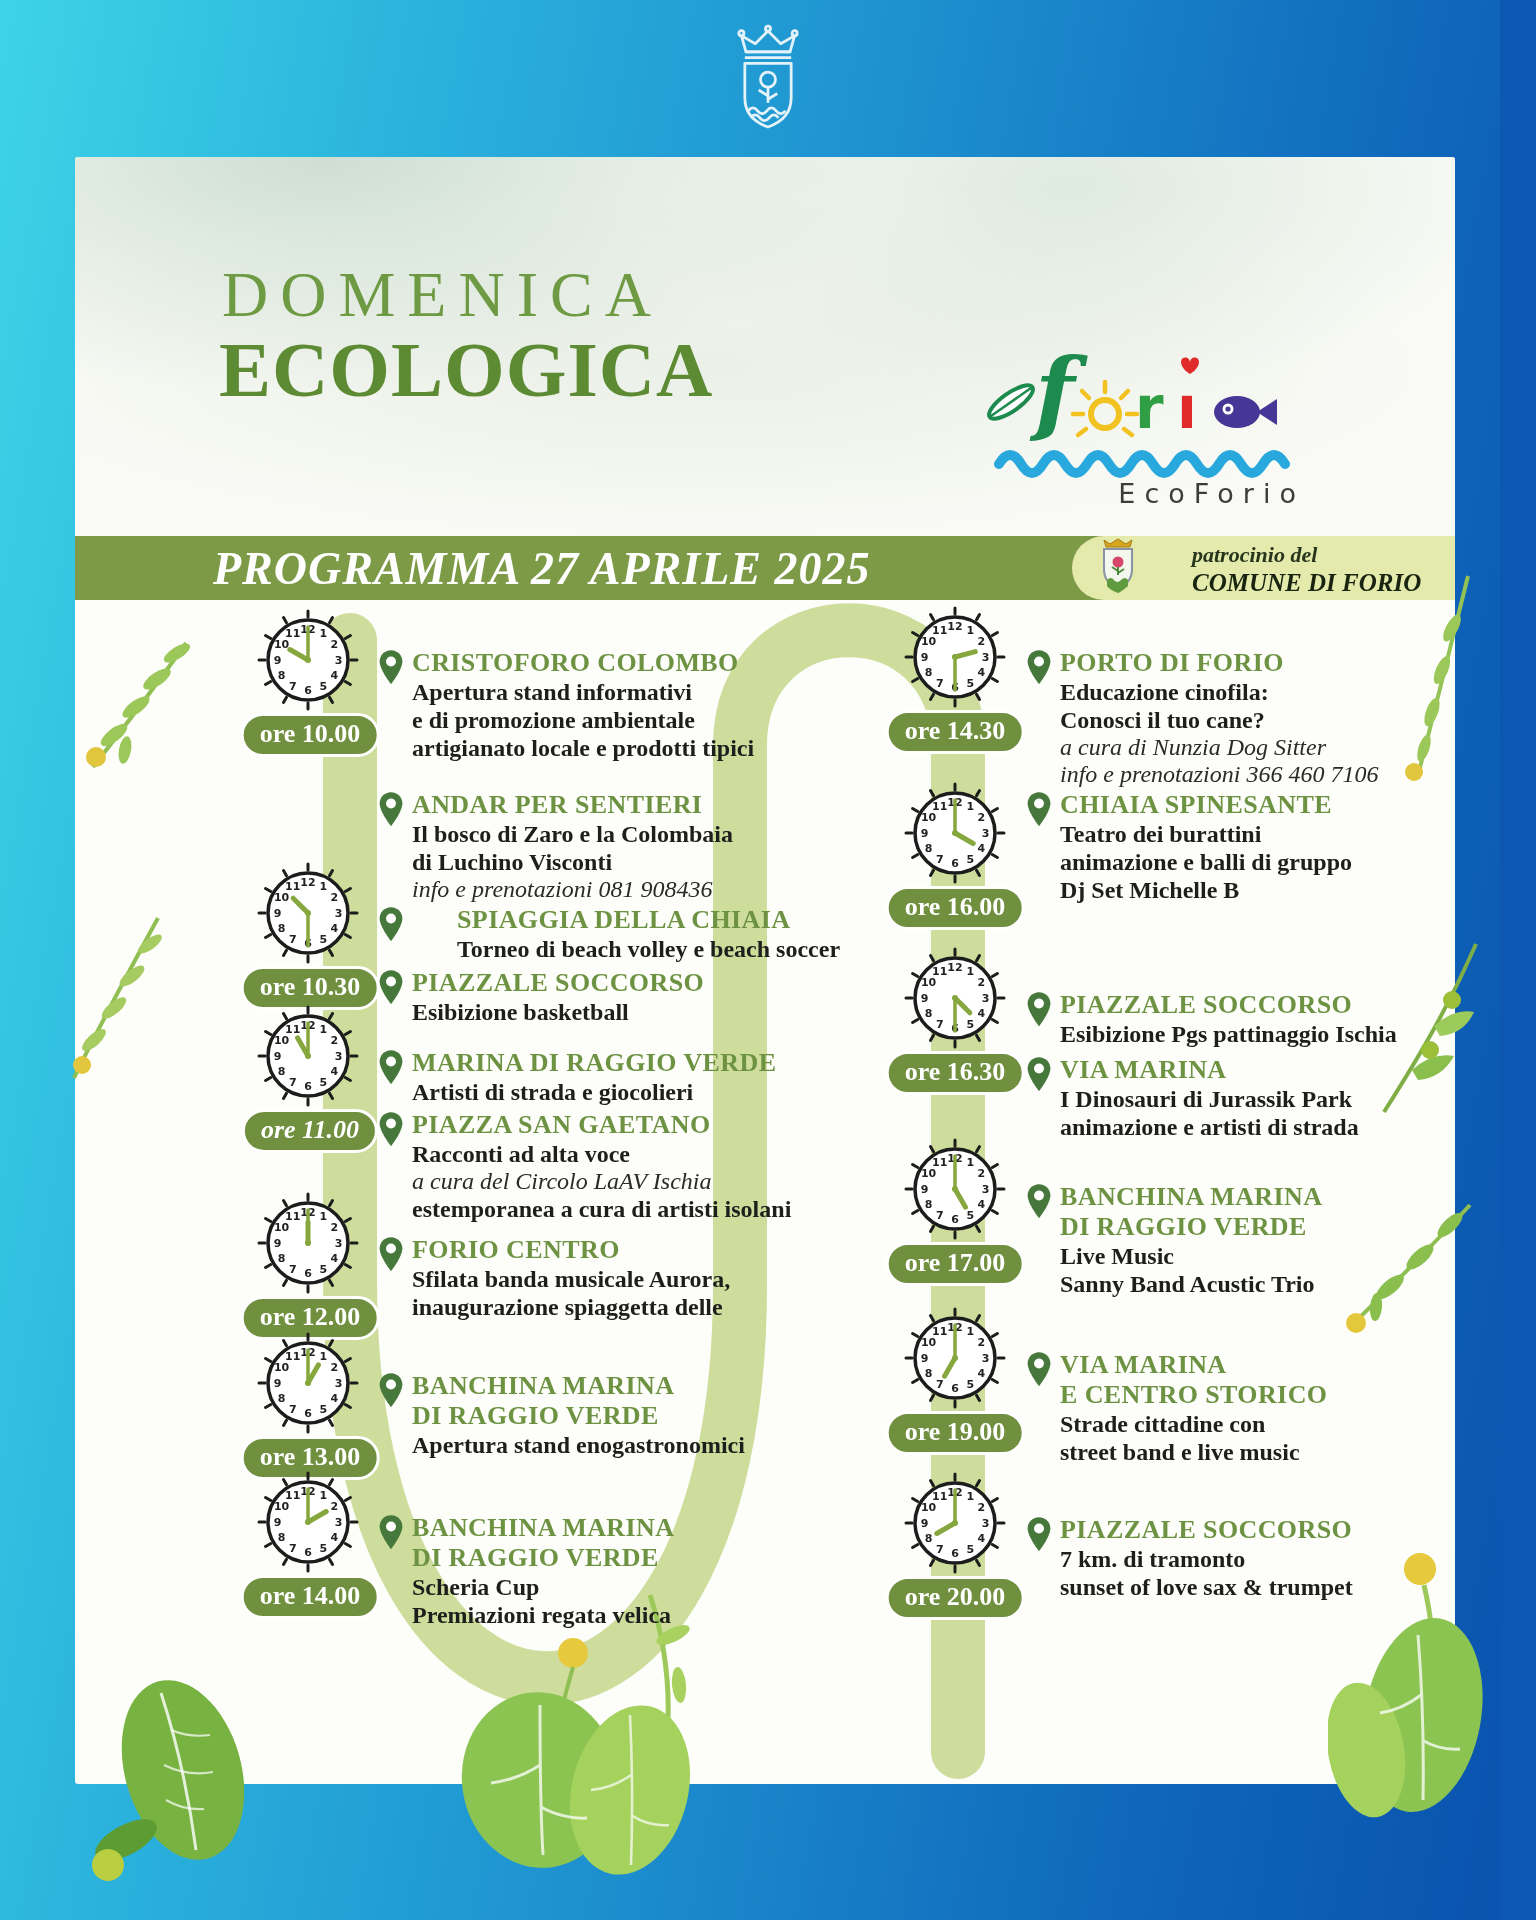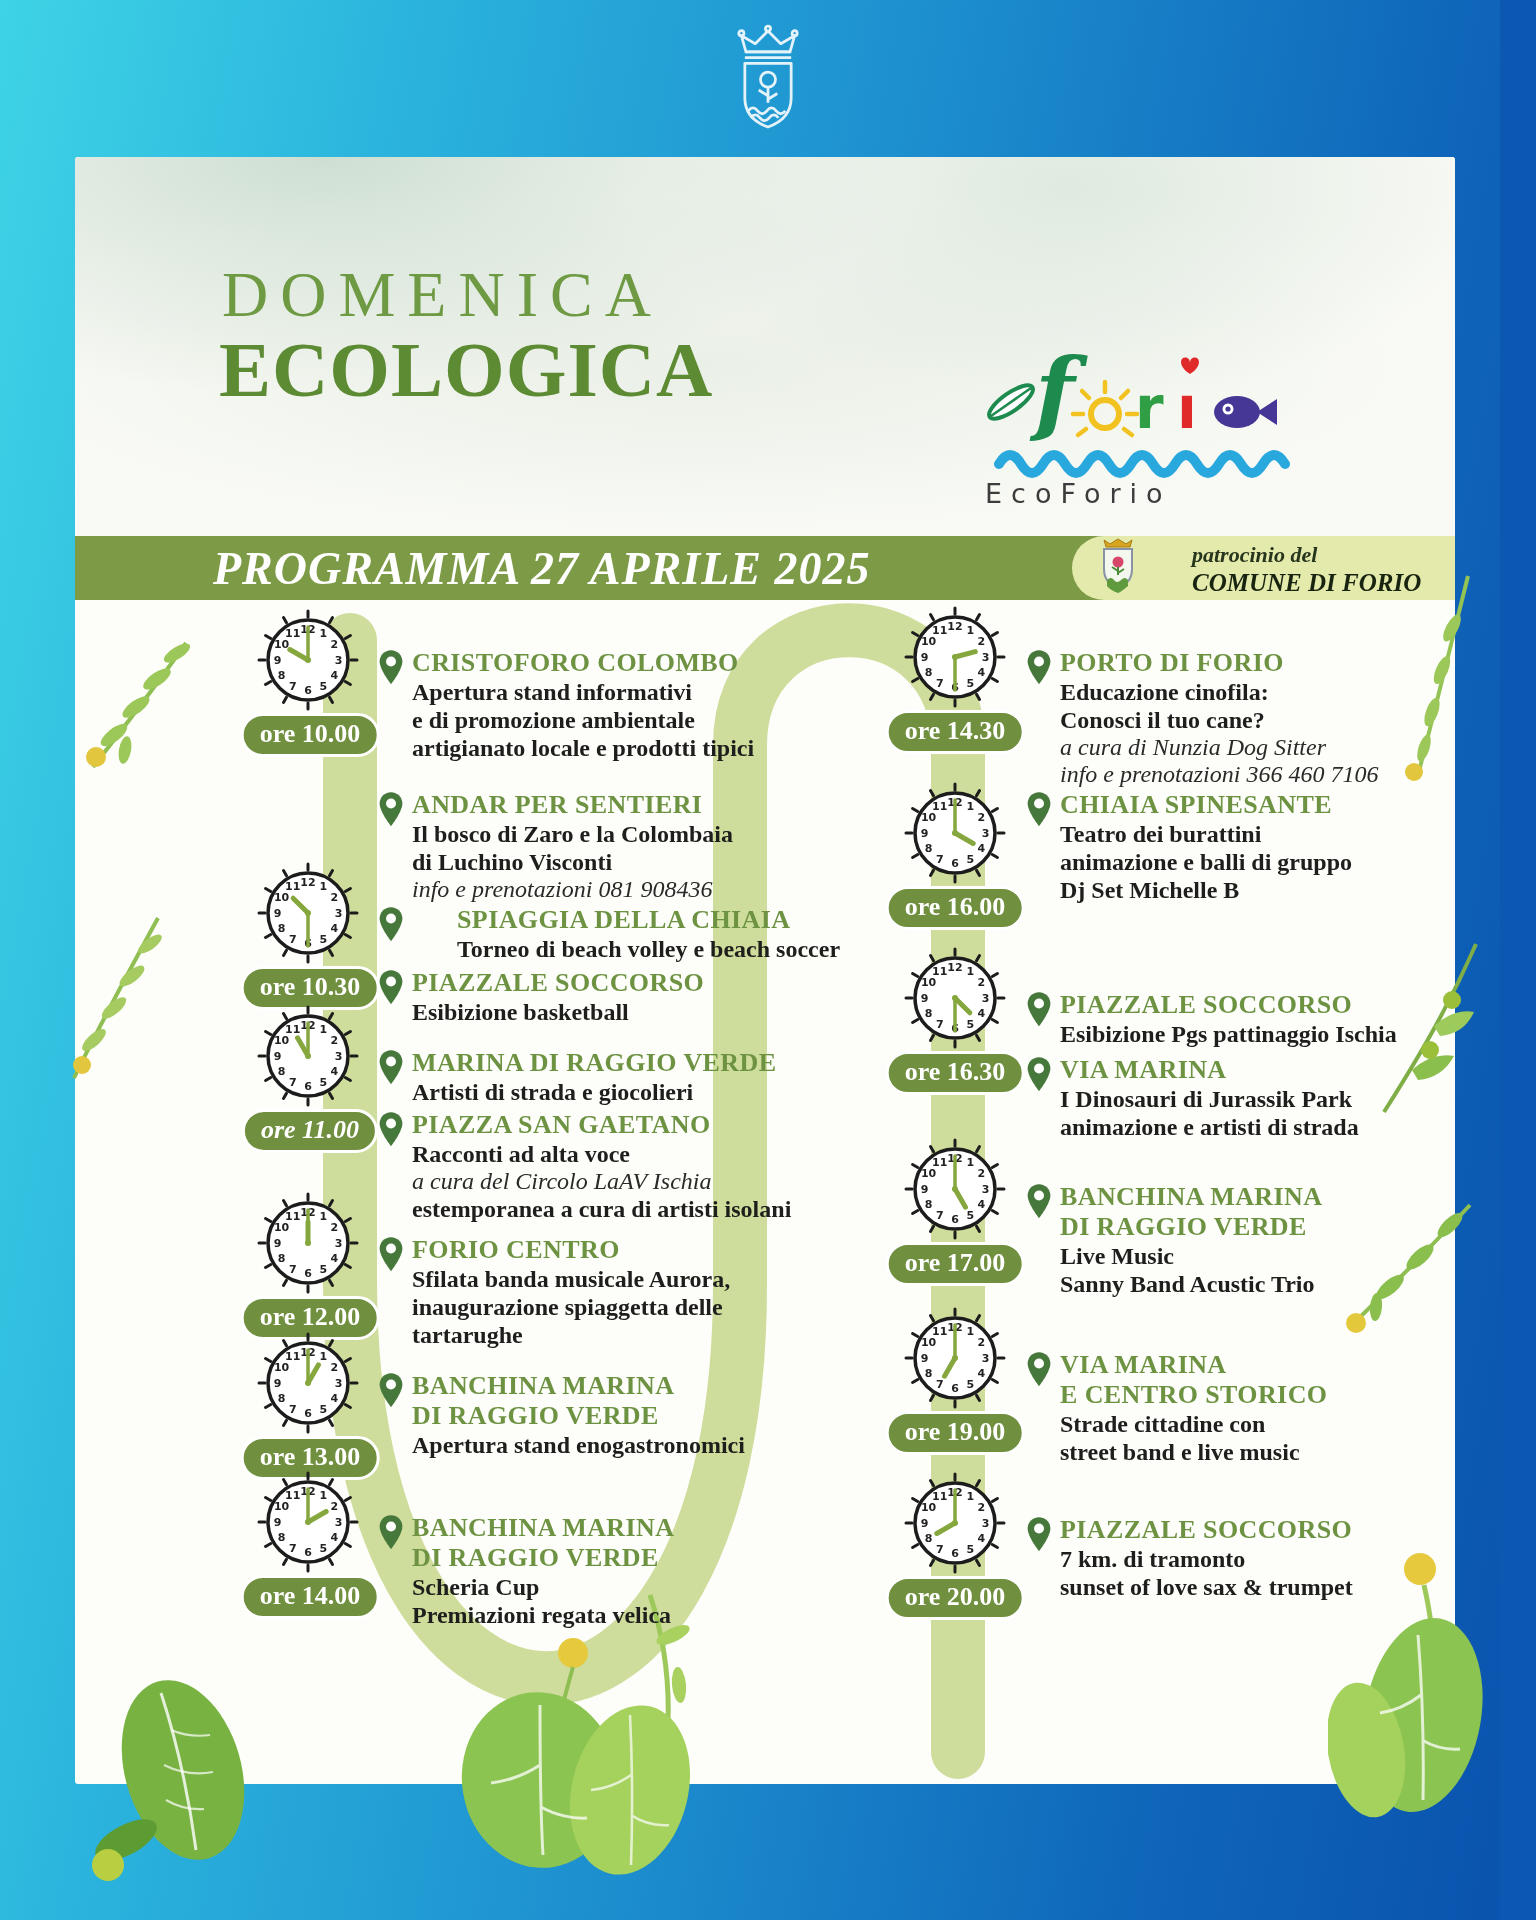--- a/index.html
+++ b/index.html
@@ -9,21 +9,21 @@
   .card{position:absolute;left:75px;top:157px;width:1380px;height:1627px;background:#fdfdfa;border-radius:3px;}
   .card-header{position:absolute;left:75px;top:157px;width:1380px;height:379px;border-radius:3px 3px 0 0;
     background:
       radial-gradient(60% 90% at 18% 0%,rgba(163,196,175,.50),rgba(163,196,175,0) 70%),
       radial-gradient(45% 80% at 72% 8%,rgba(190,214,198,.45),rgba(190,214,198,0) 70%),
       radial-gradient(70% 60% at 45% 55%,rgba(222,231,220,.55),rgba(222,231,220,0) 75%),
       #f9faf5;}
   .t1{position:absolute;left:222px;top:258px;font:400 64px "Liberation Serif",serif;letter-spacing:12px;color:#6f9a44;}
   .t2{position:absolute;left:219px;top:325px;font:700 78px "Liberation Serif",serif;letter-spacing:1px;color:#5d8b33;}
   .logo-box{position:absolute;left:985px;top:328px;width:320px;height:160px;}
-  .logo-caption{position:absolute;left:985px;top:478px;width:320px;text-align:left;
+  .logo-caption{position:absolute;left:985px;top:478px;width:320px;text-align:right;
     font:400 27px "DejaVu Sans",sans-serif;letter-spacing:9px;color:#3c3c3c;}
   .banner-bar{position:absolute;left:75px;top:536px;width:1380px;height:64px;background:#7d9b46;}
   .banner-title{position:absolute;left:213px;top:543px;font:italic 700 46px "Liberation Serif",serif;
     letter-spacing:1px;color:#ffffff;line-height:52px;}
   .pill{position:absolute;left:1072px;top:536px;width:383px;height:64px;background:#e3eaab;border-radius:32px 0 0 32px;}
   .patronage{position:absolute;left:1192px;top:541px;color:#22301a;}
   .patronage .l1{font:italic 700 22px "Liberation Serif",serif;line-height:27px;color:#27351d;}
   .patronage .l2{font:italic 700 25px "Liberation Serif",serif;line-height:29px;color:#182410;}
   .tl-svg,.dec{position:absolute;pointer-events:none;}
   .clock-wrap{position:absolute;width:104px;height:104px;transform:translate(-50%,-50%);}
@@ -380,21 +380,20 @@
       <div class="badge" style="left: 310px; top: 1318px;">ore 12.00</div>
       <div class="event" style="left: 378px; top: 1235px; width: 540px;">
         <svg viewBox="0 0 24 34" width="26" height="37" class="pin">
           <path d="M12 1 C6 1 1.5 5.6 1.5 11.5 C1.5 19 12 32.5 12 32.5 C12 32.5 22.5 19 22.5 11.5 C22.5 5.6 18 1 12 1 Z" fill="#45783a"></path>
           <circle cx="12" cy="11.5" r="4.6" fill="#ffffff"></circle>
         </svg>
         <div class="body">
           <div class="loc-line">FORIO CENTRO</div>
           <div class="det-line">Sfilata banda musicale Aurora,</div>
           <div class="det-line">inaugurazione spiaggetta delle</div>
-          <div class="det-line">tartarughe</div>
         </div>
       </div>
       <div class="clock-wrap" style="left: 308px; top: 1383px;"><svg viewBox="-52 -52 104 104" width="104" height="104">
           <circle cx="0" cy="0" r="40" fill="#ffffff" stroke="#1c1c1c" stroke-width="3.5"></circle>
           <line x1="21.499999999999996" y1="-37.239092362730865" x2="24.499999999999996" y2="-42.4352447854375" stroke="#1c1c1c" stroke-width="3" stroke-linecap="round"></line>
           <text x="15.249999999999998" y="-26.41377481542538" text-anchor="middle" dominant-baseline="central" font-family="DejaVu Sans, sans-serif" font-size="11" font-weight="bold" fill="#222">1</text>
           <line x1="37.23909236273086" y1="-21.500000000000004" x2="42.43524478543749" y2="-24.500000000000007" stroke="#1c1c1c" stroke-width="3" stroke-linecap="round"></line>
           <text x="26.413774815425377" y="-15.250000000000004" text-anchor="middle" dominant-baseline="central" font-family="DejaVu Sans, sans-serif" font-size="11" font-weight="bold" fill="#222">2</text>
           <line x1="43" y1="-2.6329906181668092e-15" x2="49" y2="-3.0003846579110155e-15" stroke="#1c1c1c" stroke-width="3" stroke-linecap="round"></line>
           <text x="30.5" y="-1.8675863686997138e-15" text-anchor="middle" dominant-baseline="central" font-family="DejaVu Sans, sans-serif" font-size="11" font-weight="bold" fill="#222">3</text>

